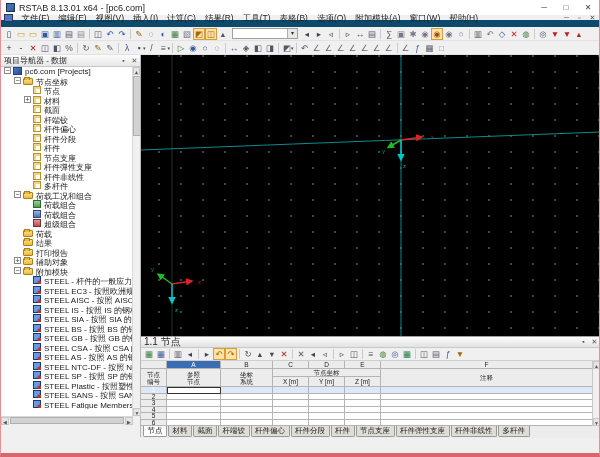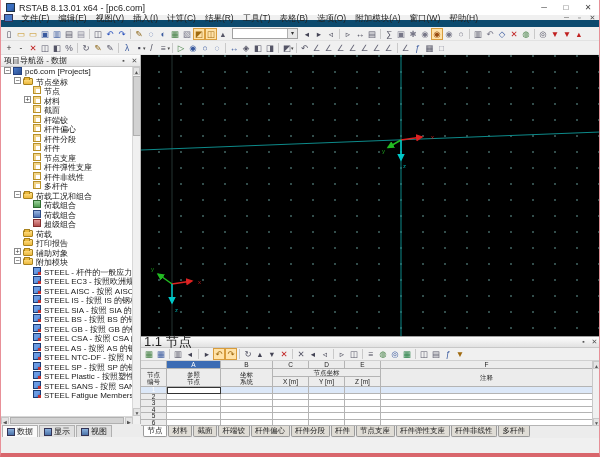--- a/index.html
+++ b/index.html
@@ -68,21 +68,21 @@
   .navtab .nticon { width:8px; height:8px; margin-right:2px; background:linear-gradient(#8ab0dd,#4a72a8); border:1px solid #335; }
 
   
   #viewport { position:absolute; left:140px; top:55px; width:459px; height:281px; background:#000;
     background-image:radial-gradient(#3c5c5a 0.8px, transparent 1.1px); background-size:22px 16px; background-position:7px 9px; }
   #viewport svg { position:absolute; left:0; top:0; }
 
   
   #tablepanel { position:absolute; left:140px; top:336px; width:459px; height:101px; background:#ececec; border-top:1px solid #a0a0a0; }
   .tp-title { position:absolute; left:0; top:0; width:100%; height:11px; background:linear-gradient(#fdfdfd,#e2e2e2); border-bottom:1px solid #c8c8c8; display:flex; align-items:center; }
-  .tp-title .t { font-size:13px; color:#222; padding-left:3px; flex:1; }
+  .tp-title .t { font-size:10px; color:#222; padding-left:3px; flex:1; }
   #tptoolbar { position:absolute; left:0; top:11px; width:100%; height:13px; background:#f0f0f0; border-bottom:1px solid #d0d0d0; display:flex; align-items:center; padding-left:2px; }
   #grid { position:absolute; left:0; top:24px; width:451px; height:65px; background:#fff; overflow:hidden; }
   .grow { display:flex; }
   .gcell { border-right:1px solid #b4b4b4; border-bottom:1px solid #b4b4b4; font-size:6.5px; color:#222; display:flex; align-items:center; justify-content:center; text-align:center; overflow:hidden; flex:none; background:#fff; }
   .ghead { background:#ececec; }
   .gletter { height:8px; line-height:8px; }
   .gletter.sel { background:#3c6cb4; color:#fff; }
   .pre { white-space:pre-line; line-height:7px; }
   .rowhdr { background:#ececec; }
   .rowhdr.sel { background:#3c6cb4; color:#fff; }
@@ -475,20 +475,25 @@
         <div class="trow" style="padding-left: 23px;">
           <div class="expsp"></div>
           <div class="tico i-sc"></div>
           <span class="lbl">超级组合</span>
         </div>
         <div class="trow" style="padding-left: 13px;">
           <div class="expsp"></div>
           <div class="tico i-folder"></div>
           <span class="lbl">荷载</span>
         </div>
+        <div class="trow" style="padding-left: 13px;">
+          <div class="expsp"></div>
+          <div class="tico i-folder"></div>
+          <span class="lbl">结果</span>
+        </div>
         <div class="trow" style="padding-left: 13px; font-family: Liberation Mono, monospace;">
           <div class="expsp"></div>
           <div class="tico i-folder"></div>
           <span class="lbl">打印报告</span>
         </div>
         <div class="trow" style="padding-left: 13px;">
           <div class="exp">+</div>
           <div class="tico i-folder"></div>
           <span class="lbl">辅助对象</span>
         </div>
@@ -571,34 +576,20 @@
     <div class="vscroll">
       <div class="sb">▲</div>
       <div class="thumb"></div>
       <div class="sb sbdn">▼</div>
     </div>
     <div class="hscroll">
       <div class="sb">◀</div>
       <div class="thumb"></div>
       <div class="sb">▶</div>
     </div>
-    <div id="navtabs">
-        <div class="navtab active">
-          <span class="nticon"></span>
-          <span>数据</span>
-        </div>
-        <div class="navtab">
-          <span class="nticon"></span>
-          <span>显示</span>
-        </div>
-        <div class="navtab">
-          <span class="nticon"></span>
-          <span>视图</span>
-        </div>
-      </div>
   </div>
 
   <div id="viewport">
     <svg width="459" height="281" viewBox="0 0 459 281">
       <defs>
         <marker id="arR" markerWidth="7" markerHeight="7" refX="4" refY="2.5" orient="auto">
             <path d="M0,0 L5,2.5 L0,5 z" fill="#dd2222"></path>
           </marker>
         <marker id="arG" markerWidth="7" markerHeight="7" refX="4" refY="2.5" orient="auto">
             <path d="M0,0 L5,2.5 L0,5 z" fill="#22bb22"></path>

